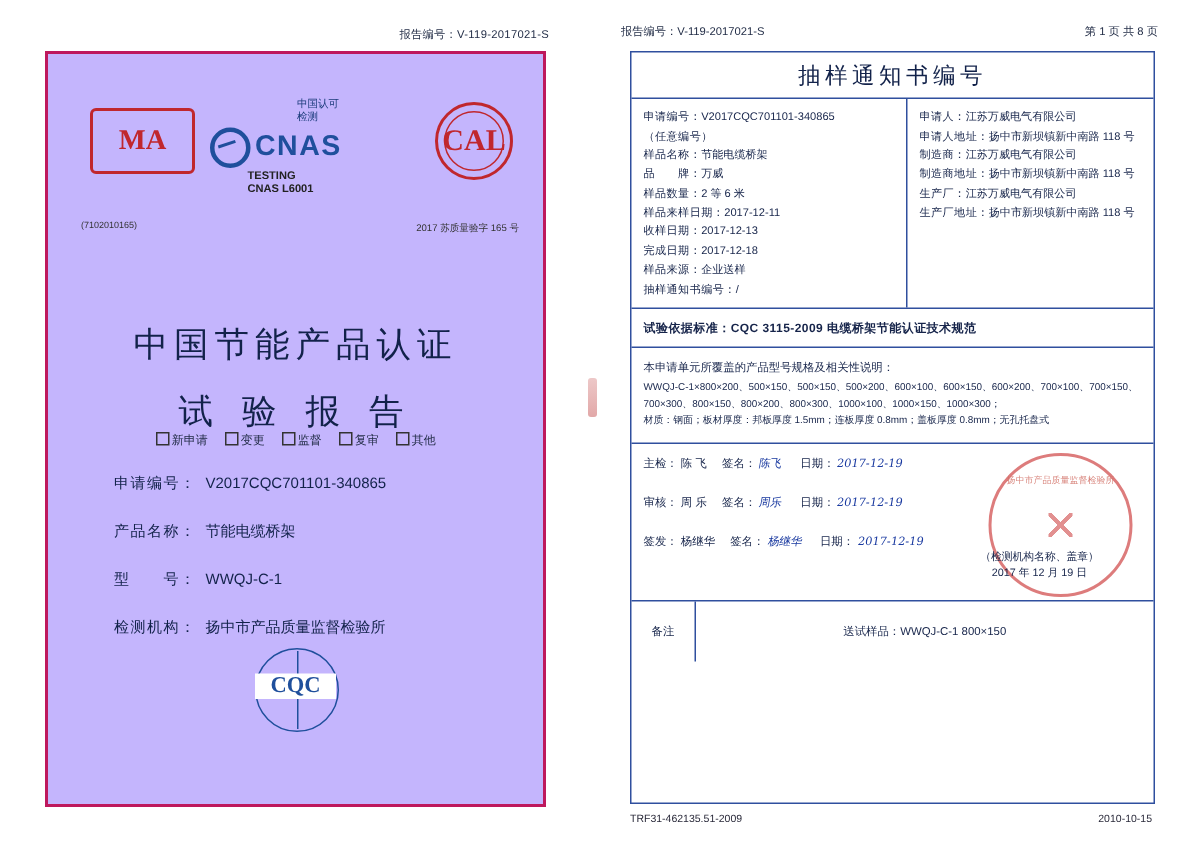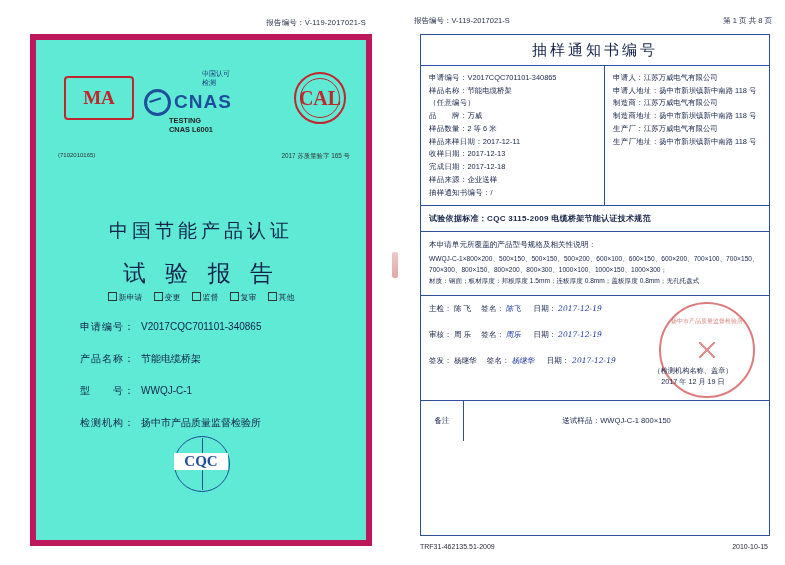--- a/index.html
+++ b/index.html
@@ -14,21 +14,21 @@
   .page{position:absolute;inset:0;}
 
   
   .left-wrap{position:absolute;left:10px;top:8px;width:372px;height:548px;}
   .left-report-no{
     position:absolute;right:16px;top:10px;
     font-size:7.5px;color:#1f2a44;letter-spacing:.2px;
   }
   .cover{
     position:absolute;left:20px;top:26px;width:330px;height:500px;
-    border:6px solid #be185d;background:#5eead4;
+    border:2px solid #be185d;background:#c4b5fd;
   }
   .logos{
     position:absolute;left:0;top:30px;width:100%;height:80px;
   }
   .logo-ma{position:absolute;left:28px;top:6px;width:66px;height:42px;}
   .ma-box{
     width:66px;height:40px;border:2.5px solid #c0272d;border-radius:4px;
     display:flex;align-items:center;justify-content:center;
     color:#c0272d;font-weight:bold;font-size:19px;letter-spacing:0px;
     font-family:"Liberation Serif",serif;
@@ -61,21 +61,21 @@
     border:1px solid #c0272d;border-radius:50%;
   }
   .codes{position:absolute;left:0;top:112px;width:100%;height:14px;}
   .code-left{position:absolute;left:22px;font-size:6px;color:#333;}
   .code-right{position:absolute;right:16px;font-size:6.4px;color:#333;}
 
   .cover-title{
     position:absolute;left:0;top:178px;width:100%;text-align:center;
     font-family:"DejaVu Serif",serif;
   }
-  .cover-title .l1{font-size:19px;letter-spacing:4px;color:#12224a;}
+  .cover-title .l1{font-size:23px;letter-spacing:4px;color:#12224a;}
   .cover-title .l2{font-size:23px;letter-spacing:6px;color:#12224a;margin-top:14px;}
 
   .checkrow{
     position:absolute;left:0;top:252px;width:100%;
     display:flex;justify-content:center;gap:11px;
     font-size:8px;color:#1f2a44;
   }
   .checkrow span{white-space:nowrap;}
   .chk{display:inline-block;width:7px;height:7px;border:1px solid #333;margin-right:2px;vertical-align:-1px;}
 
@@ -274,22 +274,22 @@
       <span>报告编号：V-119-2017021-S</span>
       <span>第 1 页  共 8 页</span>
     </div>
 
     <div class="rbox">
       <div class="rtitle">抽样通知书编号</div>
 
       <div class="info">
         <div class="info-l">
           <div class="kv"><span class="k">申请编号：</span><span class="v">V2017CQC701101-340865</span></div>
+          <div class="kv"><span class="k">（任意编号）</span><span class="v"></span></div>
           <div class="kv"><span class="k">样品名称：</span><span class="v">节能电缆桥架</span></div>
-          <div class="kv"><span class="k">（任意编号）</span><span class="v"></span></div>
           <div class="kv"><span class="k">品　　牌：</span><span class="v">万威</span></div>
           <div class="kv"><span class="k">样品数量：</span><span class="v">2 等 6 米</span></div>
           <div class="kv"><span class="k">样品来样日期：</span><span class="v">2017-12-11</span></div>
           <div class="kv"><span class="k">收样日期：</span><span class="v">2017-12-13</span></div>
           <div class="kv"><span class="k">完成日期：</span><span class="v">2017-12-18</span></div>
           <div class="kv"><span class="k">样品来源：</span><span class="v">企业送样</span></div>
           <div class="kv"><span class="k">抽样通知书编号：</span><span class="v">/</span></div>
         </div>
         <div class="info-r">
           <div class="kv"><span class="k">申请人：</span><span class="v">江苏万威电气有限公司</span></div>

